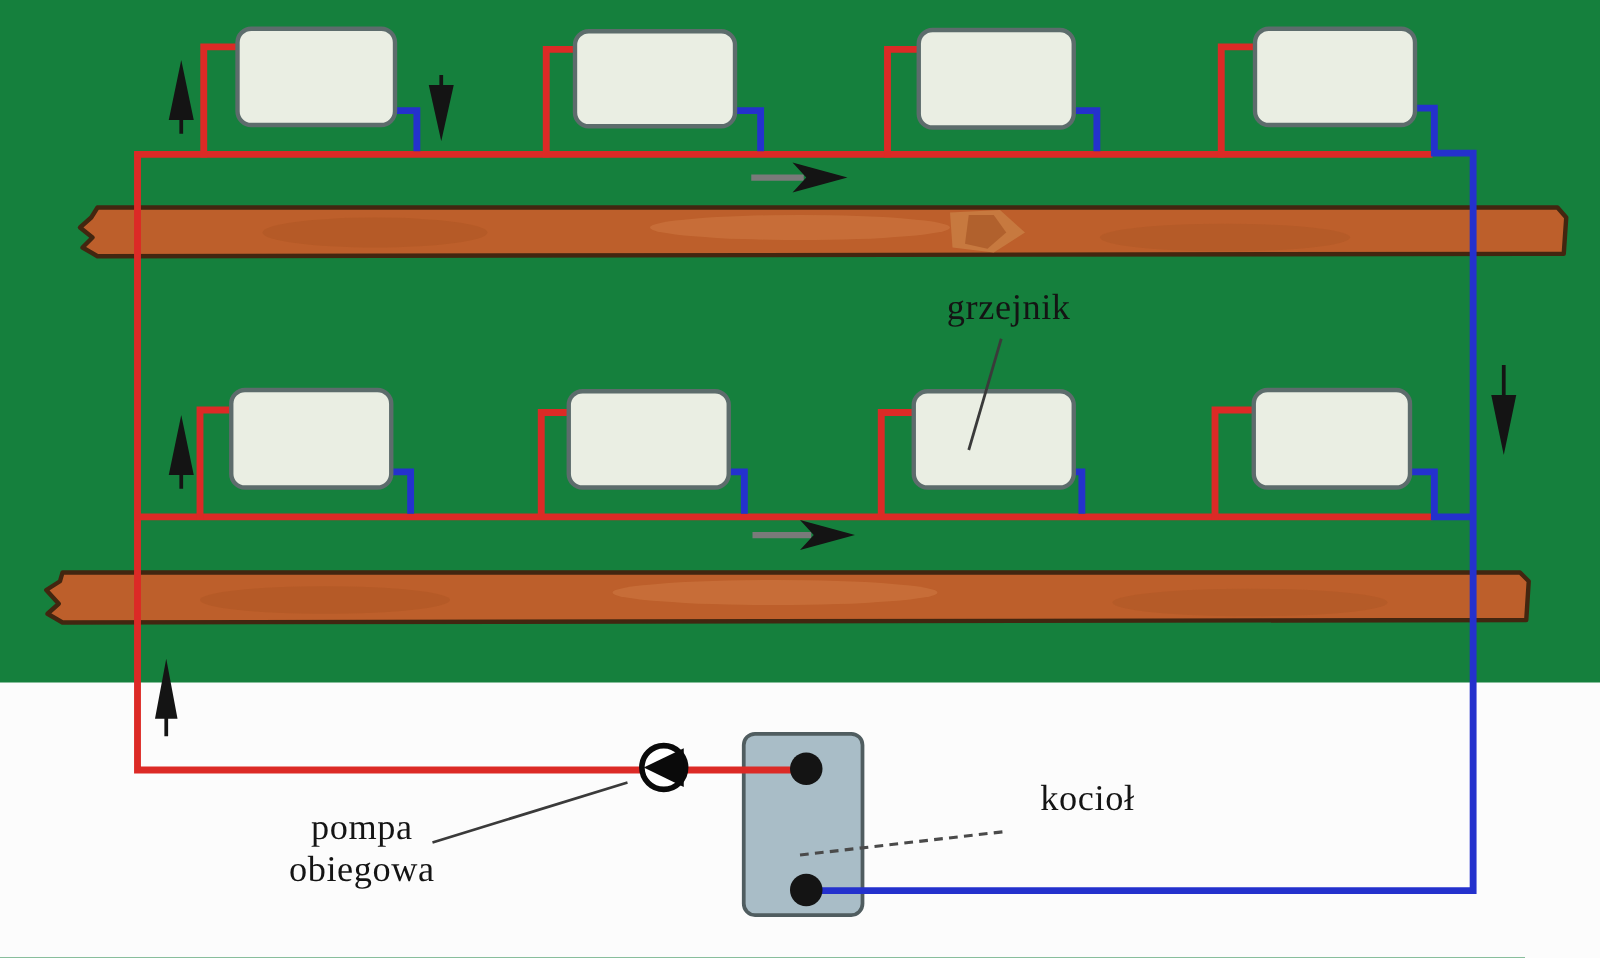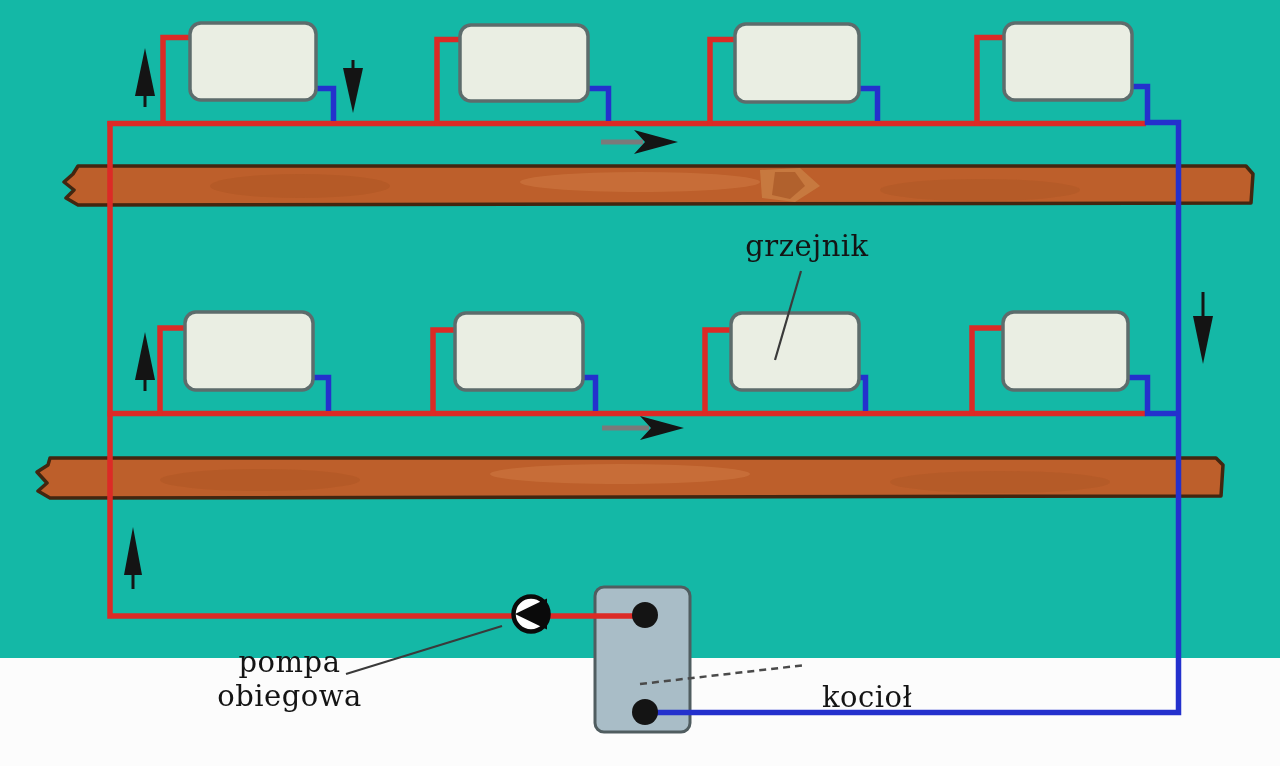--- a/index.html
+++ b/index.html
@@ -3,36 +3,36 @@
 <meta charset="utf-8">
 <style>
   html,body{margin:0;padding:0;}
   body{
     width:1280px;height:766px;
     background:#fcfcfc;
     font-family:"DejaVu Serif", serif;
     overflow:hidden;
   }
   .stage{
-    position:relative;width:1280px;height:658px;background:#14b8a6;
+    position:relative;width:1280px;height:546px;background:#15803d;font-family:Liberation Serif, serif;
   }
   .stage svg{position:absolute;left:0;top:0;}
   .diagram-label{
     position:absolute;
     color:#141414;
     font-size:29px;
     line-height:34px;
     text-align:center;
     white-space:pre-line;
     letter-spacing:0.5px;
     user-select:none;
   }
   .label-radiator{left:742px;top:229px;width:130px;}
   .label-pump{left:212px;top:645px;width:155px;}
-  .label-boiler{left:810px;top:680px;width:120px;text-align:left;margin-left:12px;}
+  .label-boiler{left:810px;top:622px;width:120px;text-align:center;}
 </style>
 </head>
 <body>
 
 <div class="stage">
 
   <svg width="1280" height="766" viewBox="0 0 1280 766">
 
     <g>
       <polygon points="78,166 1246,166 1253,174 1251,203 78,205 66,198 74,190 64,182 73,174" fill="#bd5f2b" stroke="#422610" stroke-width="3.5" stroke-linejoin="round"></polygon>

